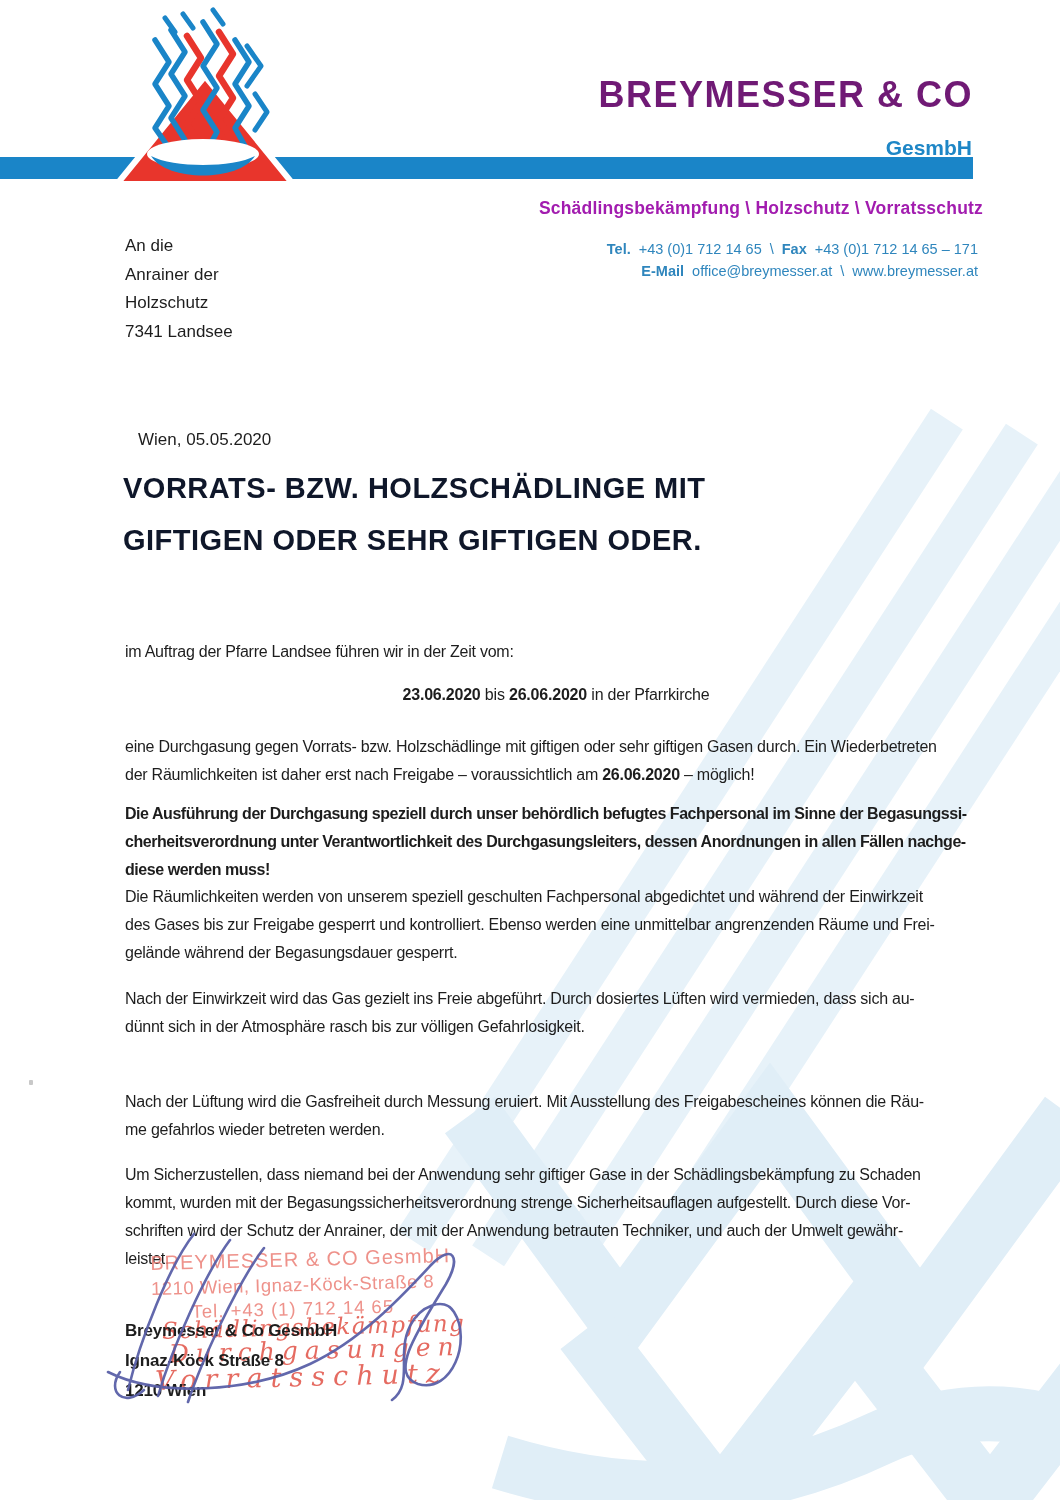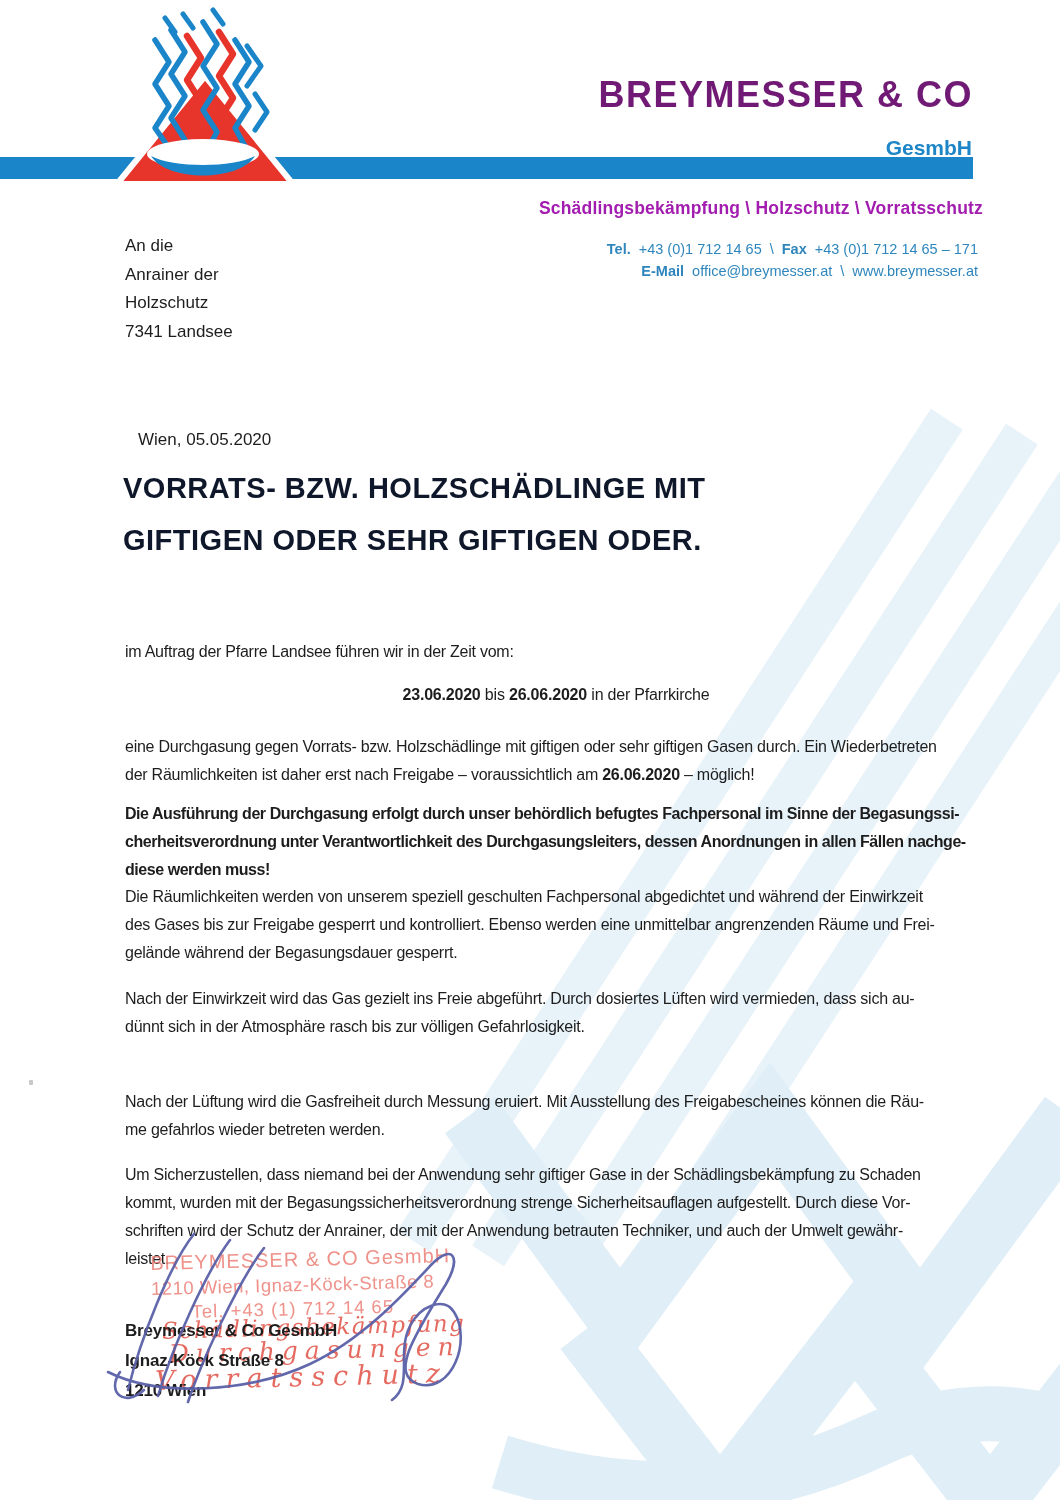--- a/index.html
+++ b/index.html
@@ -119,21 +119,21 @@
   <div class="period">
     <b>23.06.2020</b><span> bis </span><b>26.06.2020</b><span> in der Pfarrkirche</span>
   </div>
 
   <div class="bodytext" style="top:733px">
     <div>eine Durchgasung gegen Vorrats- bzw. Holzschädlinge mit giftigen oder sehr giftigen Gasen durch. Ein Wiederbetreten</div>
     <div><span>der Räumlichkeiten ist daher erst nach Freigabe – voraussichtlich am </span><b>26.06.2020</b><span> – möglich!</span></div>
   </div>
 
   <div class="bodytext boldpar" style="top:800px">
-    <div>Die Ausführung der Durchgasung erfolgt durch unser behördlich befugtes Fachpersonal im Sinne der Begasungssi-</div>
+    <div>Die Ausführung der Durchgasung speziell durch unser behördlich befugtes Fachpersonal im Sinne der Begasungssi-</div>
     <div>cherheitsverordnung unter Verantwortlichkeit des Durchgasungsleiters, dessen Anordnungen in allen Fällen nachge-</div>
     <div>diese werden muss!</div>
   </div>
 
   <div class="bodytext" style="top:883px">
     <div>Die Räumlichkeiten werden von unserem speziell geschulten Fachpersonal abgedichtet und während der Einwirkzeit</div>
     <div>des Gases bis zur Freigabe gesperrt und kontrolliert. Ebenso werden eine unmittelbar angrenzenden Räume und Frei-</div>
     <div>gelände während der Begasungsdauer gesperrt.</div>
   </div>
 

